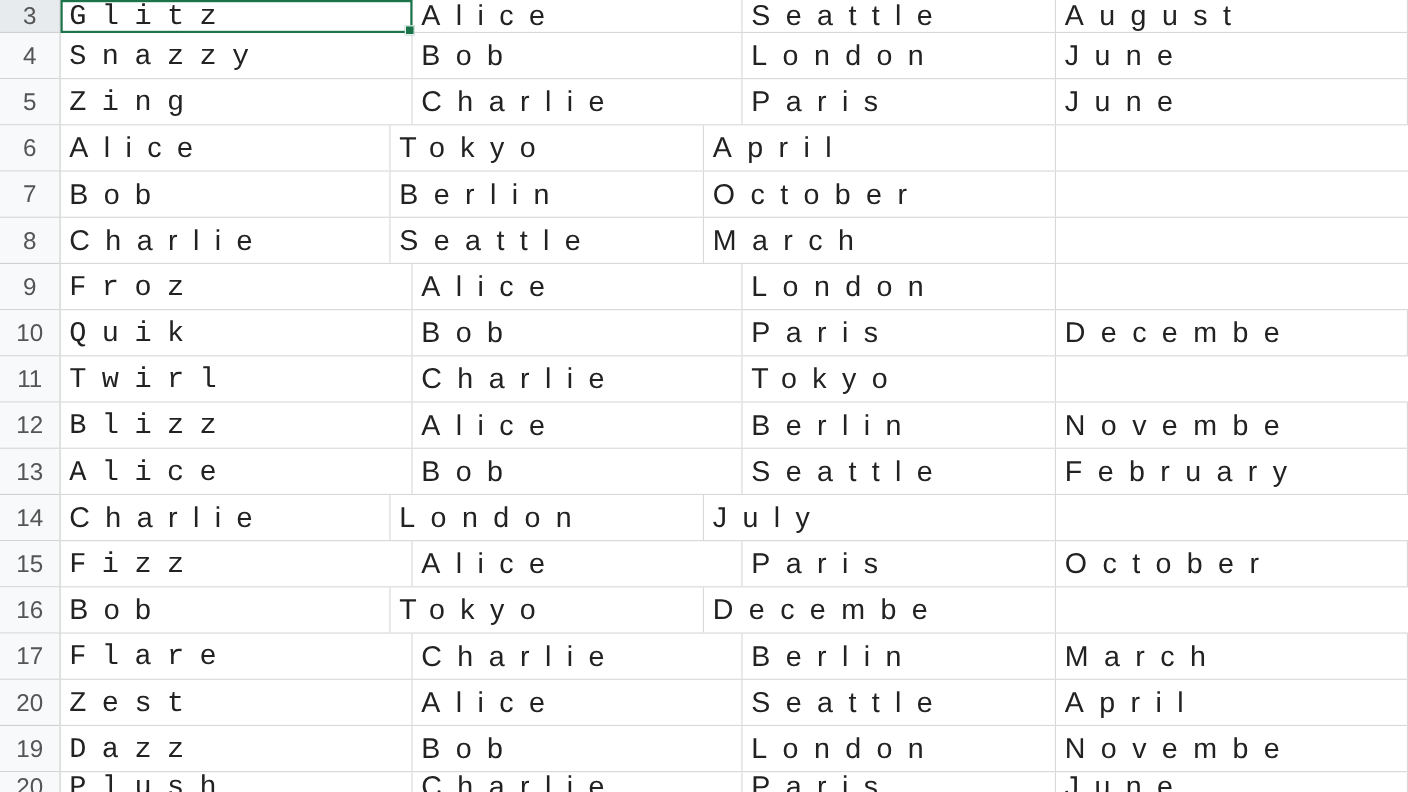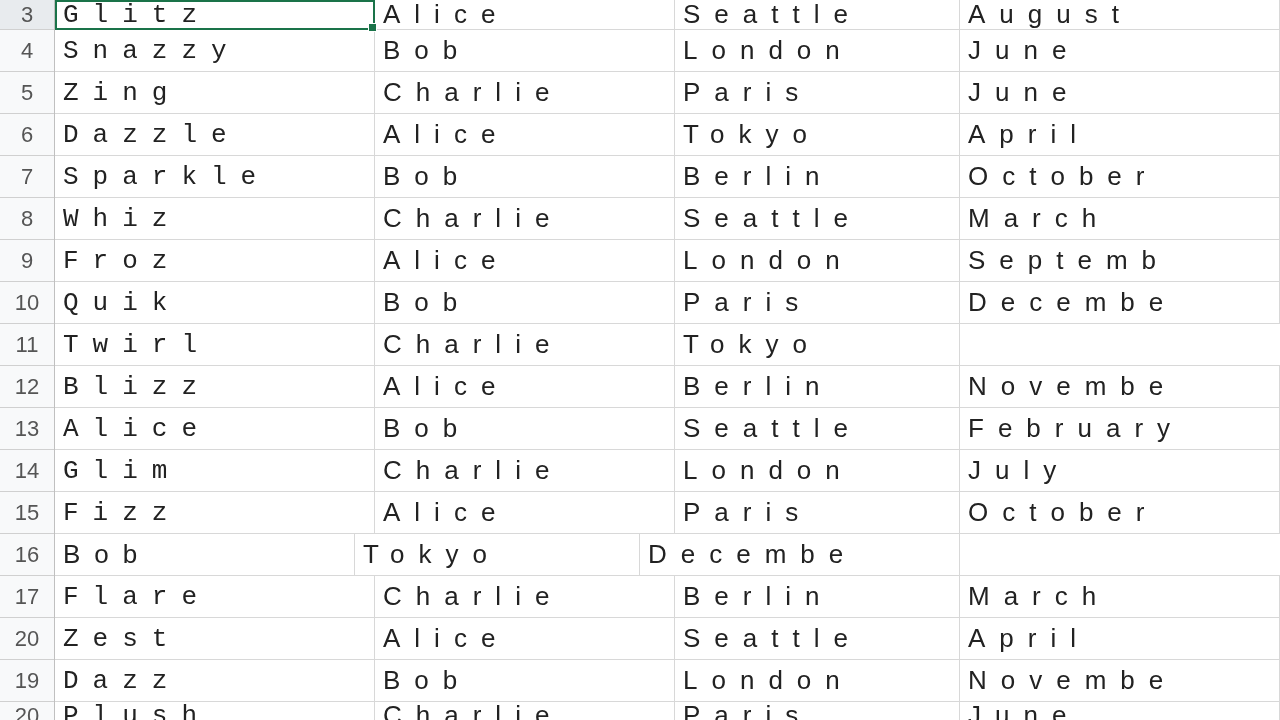--- a/index.html
+++ b/index.html
@@ -134,42 +134,38 @@
       <div class="cell col-c">London</div>
       <div class="cell col-d">June</div>
     </div>
     <div class="row">
       <div class="cell col-a">Zing</div>
       <div class="cell col-b">Charlie</div>
       <div class="cell col-c">Paris</div>
       <div class="cell col-d">June</div>
     </div>
     <div class="row">
-      <div class="cell col-a">Dazzle</div>
       <div class="cell col-b">Alice</div>
       <div class="cell col-c">Tokyo</div>
       <div class="cell col-d">April</div>
     </div>
     <div class="row">
-      <div class="cell col-a">Sparkle</div>
       <div class="cell col-b">Bob</div>
       <div class="cell col-c">Berlin</div>
       <div class="cell col-d">October</div>
     </div>
     <div class="row">
-      <div class="cell col-a">Whiz</div>
       <div class="cell col-b">Charlie</div>
       <div class="cell col-c">Seattle</div>
       <div class="cell col-d">March</div>
     </div>
     <div class="row">
       <div class="cell col-a">Froz</div>
       <div class="cell col-b">Alice</div>
       <div class="cell col-c">London</div>
-      <div class="cell col-d">Septemb</div>
     </div>
     <div class="row">
       <div class="cell col-a">Quik</div>
       <div class="cell col-b">Bob</div>
       <div class="cell col-c">Paris</div>
       <div class="cell col-d">Decembe</div>
     </div>
     <div class="row">
       <div class="cell col-a">Twirl</div>
       <div class="cell col-b">Charlie</div>
@@ -181,21 +177,20 @@
       <div class="cell col-c">Berlin</div>
       <div class="cell col-d">Novembe</div>
     </div>
     <div class="row">
       <div class="cell col-a">Alice</div>
       <div class="cell col-b">Bob</div>
       <div class="cell col-c">Seattle</div>
       <div class="cell col-d">February</div>
     </div>
     <div class="row">
-      <div class="cell col-a">Glim</div>
       <div class="cell col-b">Charlie</div>
       <div class="cell col-c">London</div>
       <div class="cell col-d">July</div>
     </div>
     <div class="row">
       <div class="cell col-a">Fizz</div>
       <div class="cell col-b">Alice</div>
       <div class="cell col-c">Paris</div>
       <div class="cell col-d">October</div>
     </div>

